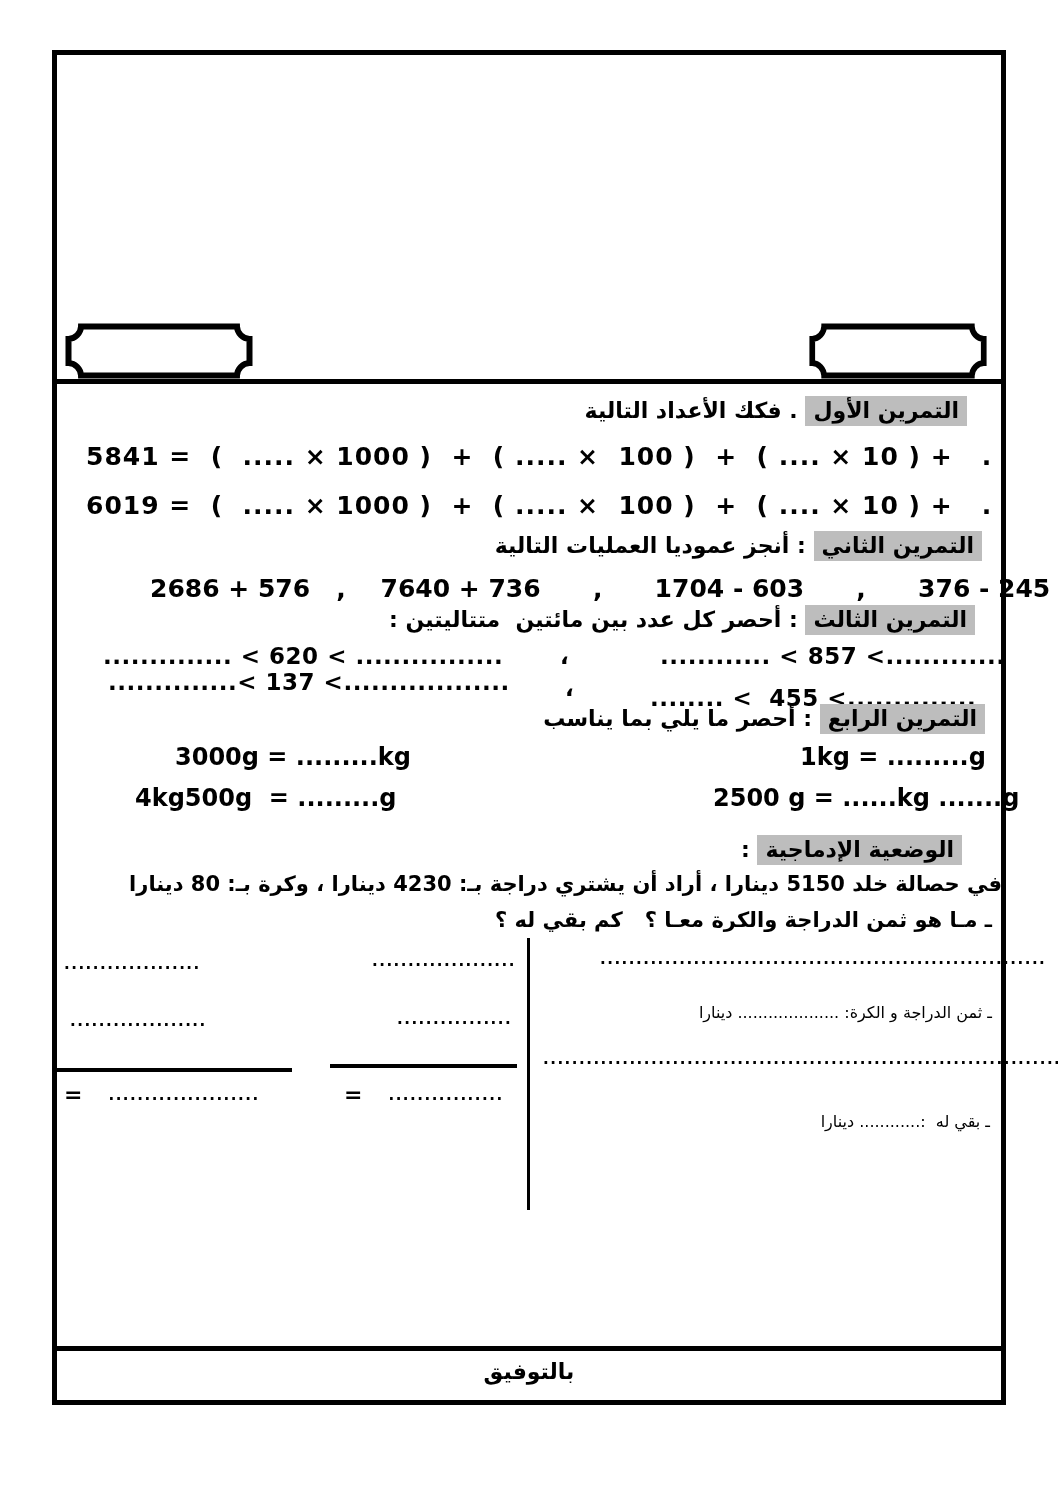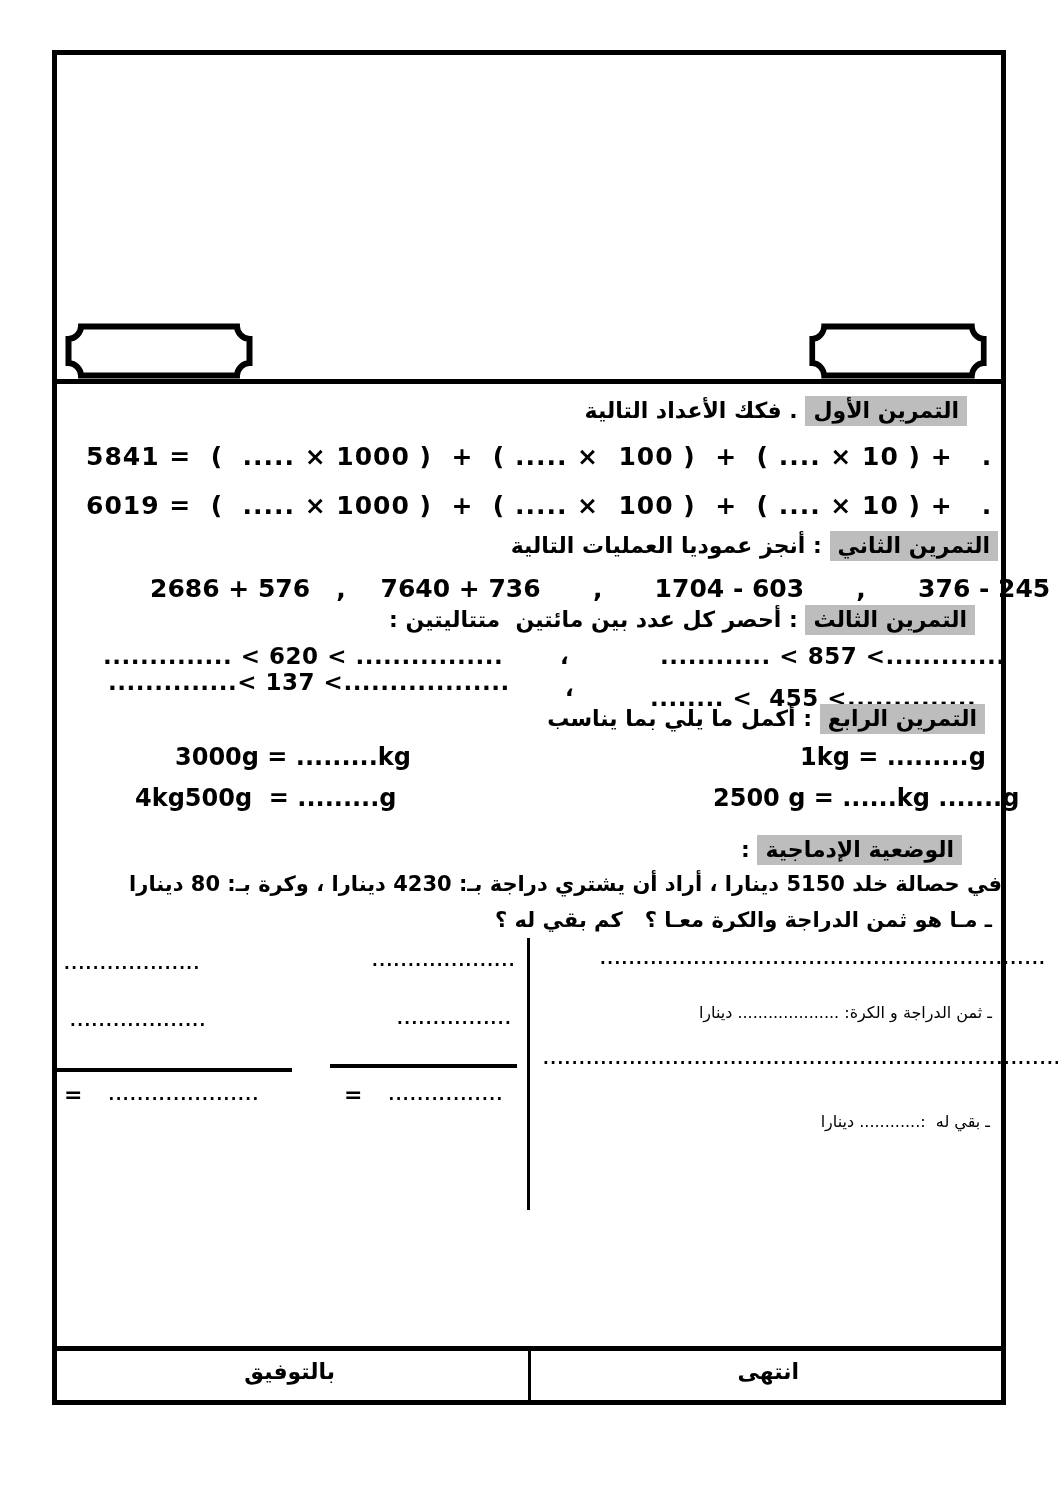--- a/index.html
+++ b/index.html
@@ -33,21 +33,21 @@
   .conv { font-size:24px; font-weight:700; }
   .para { font-size:21px; font-weight:700; }
   .worklabel { font-size:16px; font-weight:400; }
   .dots { font-size:15px; font-weight:700; letter-spacing:1.5px; }
   .eqrow { display:flex; align-items:center; gap:26px; }
   .eqsign { font-size:22px; font-weight:700; }
 
   .footer {
     left:52px; top:1346px; width:954px; height:54px;
     border-top:5px solid #000;
-    display:flex; 
+    display:flex; flex-direction:column;
   }
   .footer-cell {
     flex:1; text-align:center; padding-top:8px;
     font-size:22px; font-weight:700;
   }
   .footer-cell + .footer-cell { border-left:3px solid #000; }
 </style>
 </head>
 <body>
 
@@ -65,37 +65,37 @@
 </div>
 
 <div class="abs hline" style="left:52px; top:379px; width:954px; height:5px;"></div>
 
 <div class="abs ex-title rtl" style="top:398px; right:91px;">
   <span class="hl">التمرين الأول</span><span class="pre"> . فكك الأعداد التالية</span>
 </div>
 <div class="abs eq ltr pre" style="top:442px; left:86px;">5841 =  (  ..... × 1000 )  +  ( ..... ×  100 )  +  ( .... × 10 ) +   .</div>
 <div class="abs eq ltr pre" style="top:491px; left:86px;">6019 =  (  ..... × 1000 )  +  ( ..... ×  100 )  +  ( .... × 10 ) +   .</div>
 
-<div class="abs ex-title rtl" style="top:533px; right:60px;">
+<div class="abs ex-title rtl" style="top:533px; right:76px;">
   <span class="hl">التمرين الثاني</span><span class="pre"> : أنجز عموديا العمليات التالية</span>
 </div>
 <div class="abs ops ltr pre" style="top:574px; left:150px; width:800px;">2686 + 576   ,    7640 + 736      ,      1704 - 603      ,      376 - 245</div>
 
 <div class="abs ex-title rtl" style="top:607px; right:83px;">
   <span class="hl">التمرين الثالث</span><span class="pre"> : أحصر كل عدد بين مائتين  متتاليتين :</span>
 </div>
 <div class="abs bracket ltr pre" style="top:643px; left:628px;margin-left:32px;">............ &lt; 857 &lt;.............</div>
 <div class="abs bracket" style="top:643px; left:560px;">،</div>
 <div class="abs bracket ltr pre" style="top:643px; left:103px;">.............. &lt; 620 &lt; ................</div>
 <div class="abs bracket ltr pre" style="top:675px; left:650px;margin-top:10px;">........ &lt;  455 &lt;..............</div>
 <div class="abs bracket" style="top:675px; left:565px;">،</div>
 <div class="abs bracket ltr pre" style="top:669px; left:108px;">..............&lt; 137 &lt;..................</div>
 
 <div class="abs ex-title rtl" style="top:706px; right:73px;">
-  <span class="hl">التمرين الرابع</span><span class="pre"> : أكمل ما يلي بما يناسب</span>
+  <span class="hl">التمرين الرابع</span><span class="pre"> : أحصر ما يلي بما يناسب</span>
 </div>
 <div class="abs conv ltr pre" style="top:743px; left:175px;">3000g = .........kg</div>
 <div class="abs conv ltr pre" style="top:743px; left:800px;">1kg = .........g</div>
 <div class="abs conv ltr pre" style="top:784px; left:135px;">4kg500g  = .........g</div>
 <div class="abs conv ltr pre" style="top:784px; left:713px;">2500 g = ......kg .......g</div>
 
 <div class="abs ex-title rtl" style="top:837px; right:96px;">
   <span class="hl">الوضعية الإدماجية</span><span class="pre"> :</span>
 </div>
 <div class="abs para rtl pre" style="top:872px; right:56px;">في حصالة خلد 5150 دينارا ، أراد أن يشتري دراجة بـ: 4230 دينارا ، وكرة بـ: 80 دينارا</div>
@@ -118,14 +118,13 @@
   <span class="eqsign">=</span>
   <span class="dots">.....................</span>
 </div>
 <div class="abs eqrow ltr" style="top:1082px; left:344px;">
   <span class="eqsign">=</span>
   <span class="dots">................</span>
 </div>
 
 <div class="abs footer">
   <div class="footer-cell">بالتوفيق</div>
-  <div class="footer-cell">انتهى</div>
 </div>
 
 </body></html>

